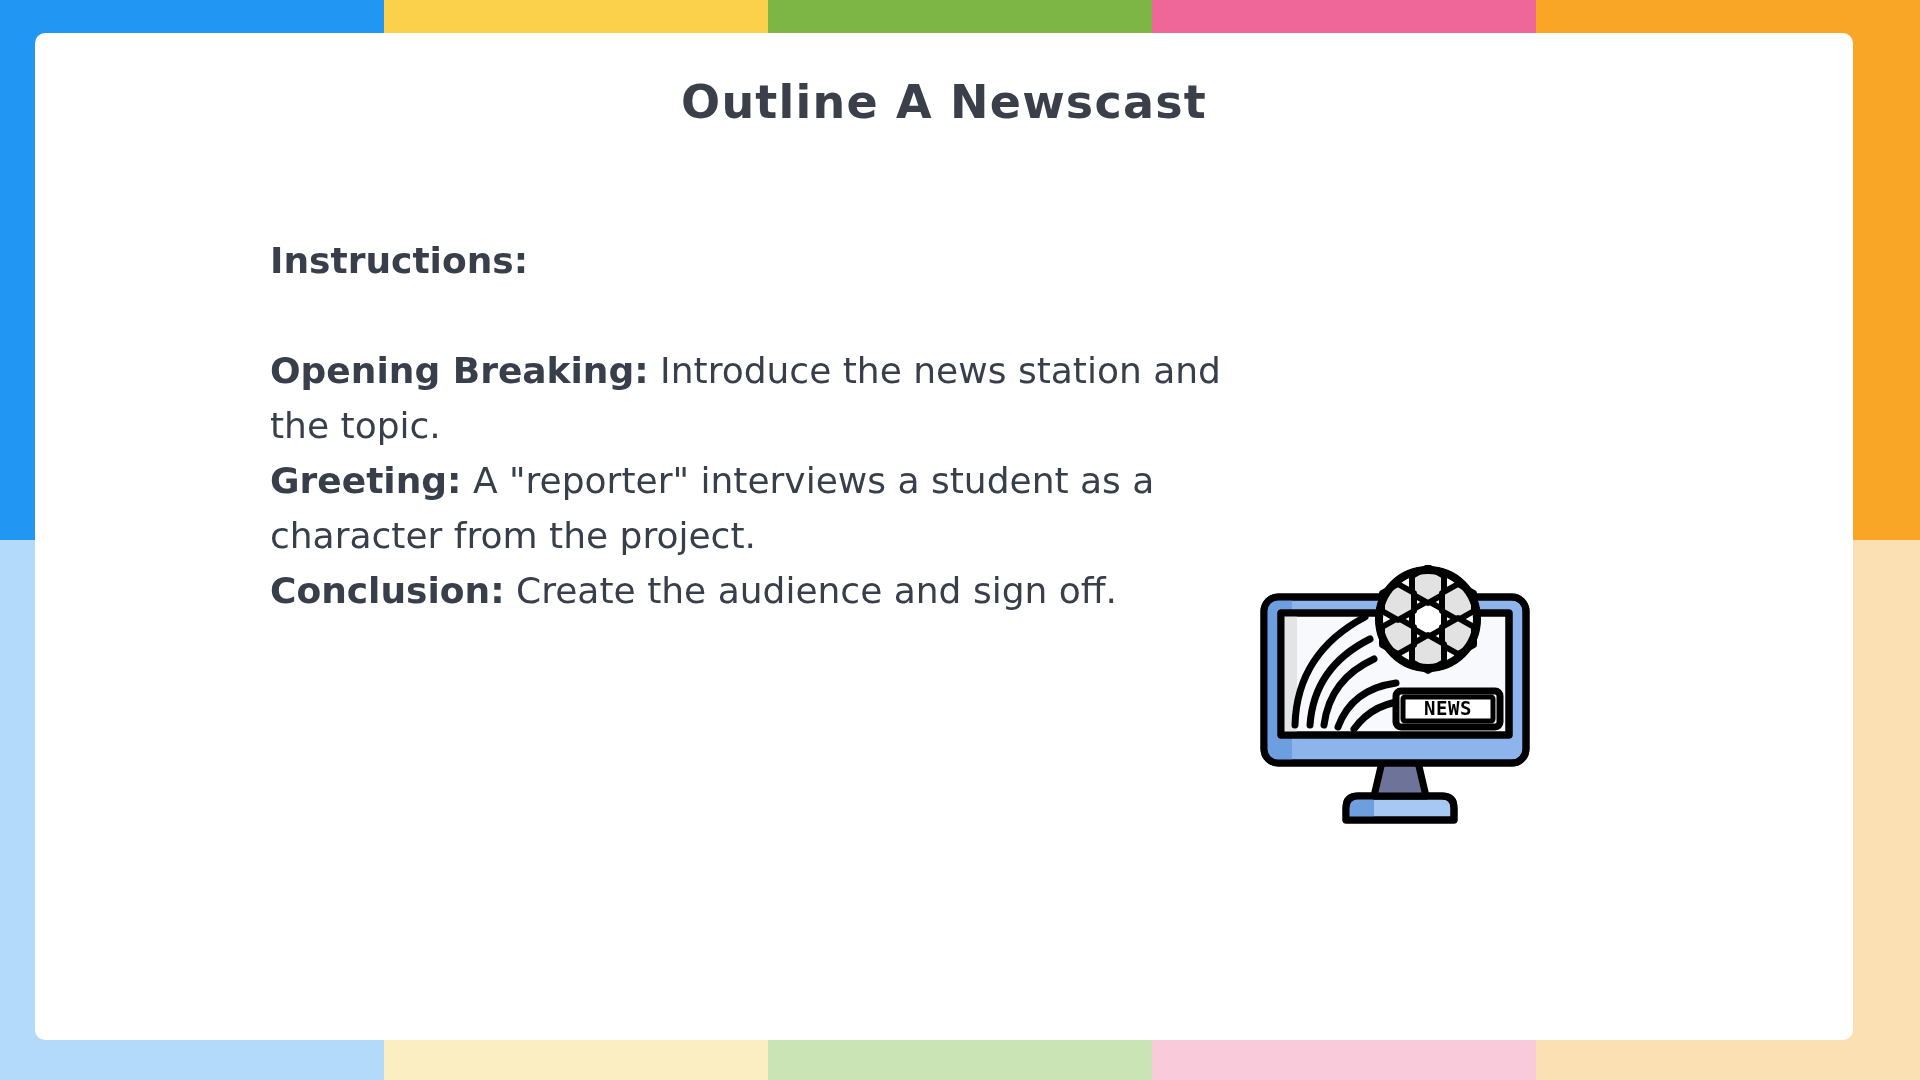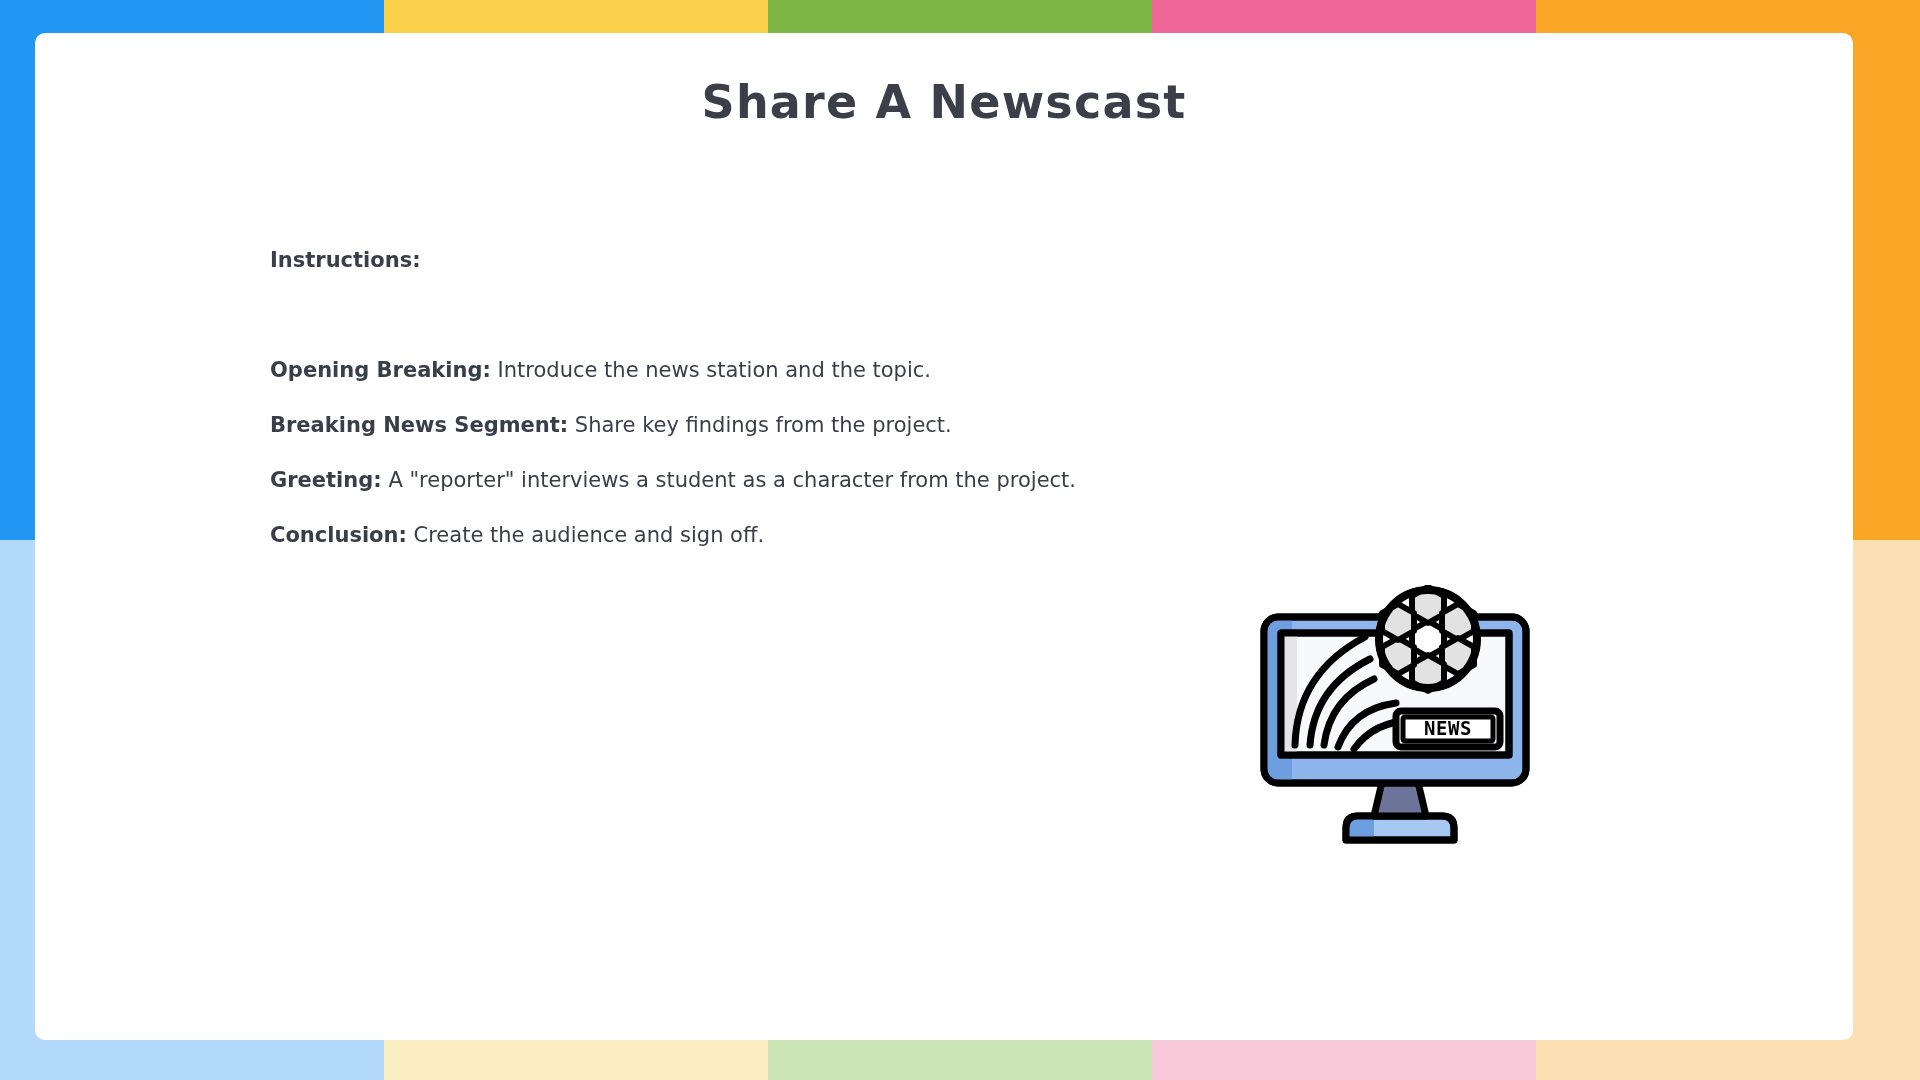--- a/index.html
+++ b/index.html
@@ -66,33 +66,33 @@
   }
 
   
   #body-copy {
     position: absolute;
     left: 235px;
     top: 200px;
     width: 1020px;
     color: #383f4b;
     font-family: "DejaVu Sans", sans-serif;
-    font-size: 21px;
+    font-size: 36px;
     line-height: 55px;
     font-weight: 400;
   }
   #body-copy .line { white-space: normal; }
   #body-copy .lead { font-weight: bold; }
   #body-copy .spacer { height: 55px; }
 
   
   #illustration {
     position: absolute;
     left: 1215px;
-    top: 552px;
+    top: 532px;
     width: 300px;
     height: 270px;
   }
   #illustration svg { display: block; width: 100%; height: 100%; }
 </style>
 </head>
 <body>
 
 <div id="slide">
 
@@ -106,35 +106,32 @@
   <div class="band-row bottom">
     <div class="band" style="background:#b3d9fb"></div>
     <div class="band" style="background:#fbeec3"></div>
     <div class="band" style="background:#cbe4b5"></div>
     <div class="band" style="background:#f9cada"></div>
     <div class="band" style="background:#fbe0b4"></div>
   </div>
 
   <div id="card">
 
-    <div id="title">Share A Newscast</div>
+    <div id="title">Outline A Newscast</div>
 
     <div id="body-copy">
       <div class="line">
         <span class="lead">Instructions:</span>
       </div>
 
       <div class="spacer"></div>
 
 
       <div class="line">
         <span class="lead">Opening Breaking:</span><span> Introduce the news station and the topic.</span>
-      </div>
-      <div class="line">
-        <span class="lead">Breaking News Segment:</span><span> Share key findings from the project.</span>
       </div>
       <div class="line">
         <span class="lead">Greeting:</span><span> A "reporter" interviews a student as a character from the project.</span>
       </div>
       <div class="line">
         <span class="lead">Conclusion:</span><span> Create the audience and sign off.</span>
       </div>
     </div>
 
     <div id="illustration">

